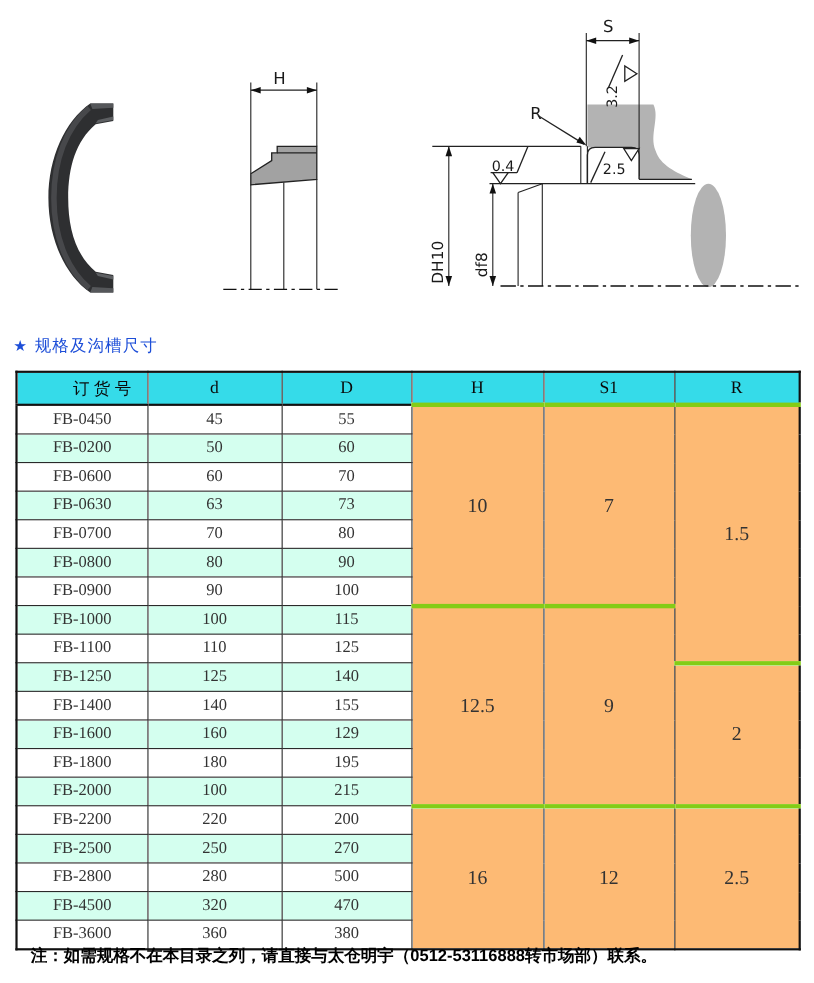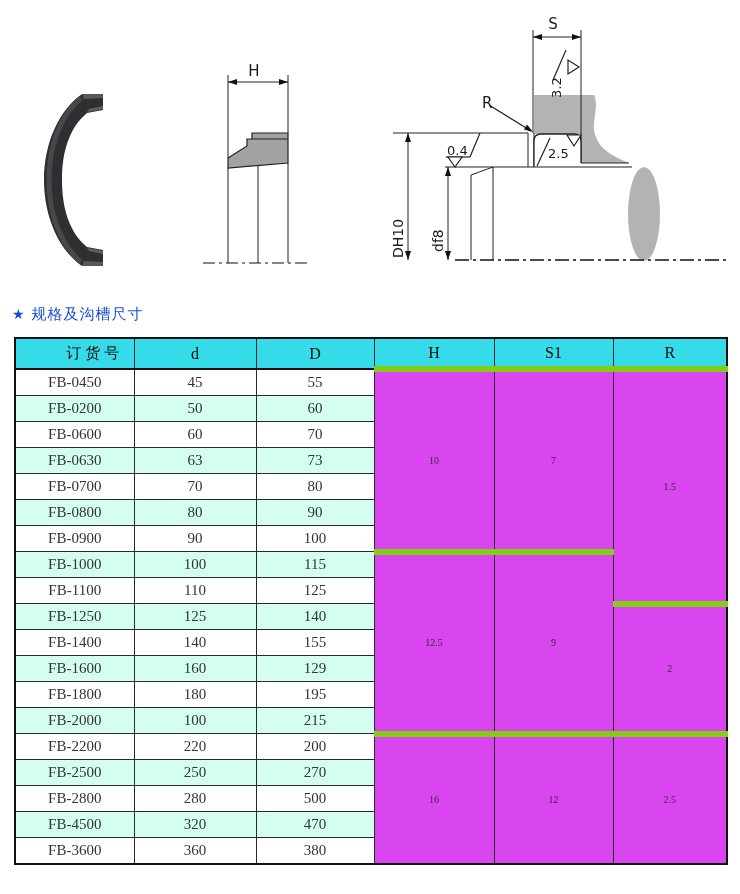--- a/index.html
+++ b/index.html
@@ -21,21 +21,21 @@
   
   #specTable{position:absolute;left:14px;top:337px;width:712px;border-collapse:collapse;
              table-layout:fixed;border:2px solid #111;}
   #specTable th,#specTable td{border:1px solid #2a2a2a;text-align:center;padding:0;
              font-family:"Liberation Serif","DejaVu Serif",serif;color:#333;overflow:hidden;}
   #specTable thead th{background:var(--header-bg,#35dbe9);height:27px;font-weight:normal;
              font-size:16px;color:#0a0a0a;border-bottom:2px solid #111;}
   #specTable thead th.cn{letter-spacing:4px;font-size:15px;padding-left:40px;}
   #specTable tbody td{height:25px;font-size:15px;}
   #specTable tbody tr.alt td.dat{background:var(--alt-row,#d4ffef);}
-  #specTable td.merged{background:#d946ef;border-top:6px solid #84cc16;font-size:10px;}
+  #specTable td.merged{background:#fdba74;border-top:4px solid #84cc16;font-size:18px;}
 
   
   #note{position:absolute;left:28px;top:860px;font-size:15px;font-weight:bold;color:#000;}
 </style>
 </head>
 <body>
 
 <div id="page" style="--header-bg: #35dbe9; --alt-row: #d4ffef;">
 
   <svg id="seal3d" class="drawing" width="120" height="200" viewBox="0 0 120 200">
@@ -244,14 +244,15 @@
           <td class="dat">470</td>
         </tr>
         <tr>
           <td class="dat">FB-3600</td>
           <td class="dat">360</td>
           <td class="dat">380</td>
         </tr>
       </tbody>
   </table>
 
+  <div id="note">注：如需规格不在本目录之列，请直接与太仓明宇（0512-53116888转市场部）联系。</div>
 
 </div>
 
 </body></html>

